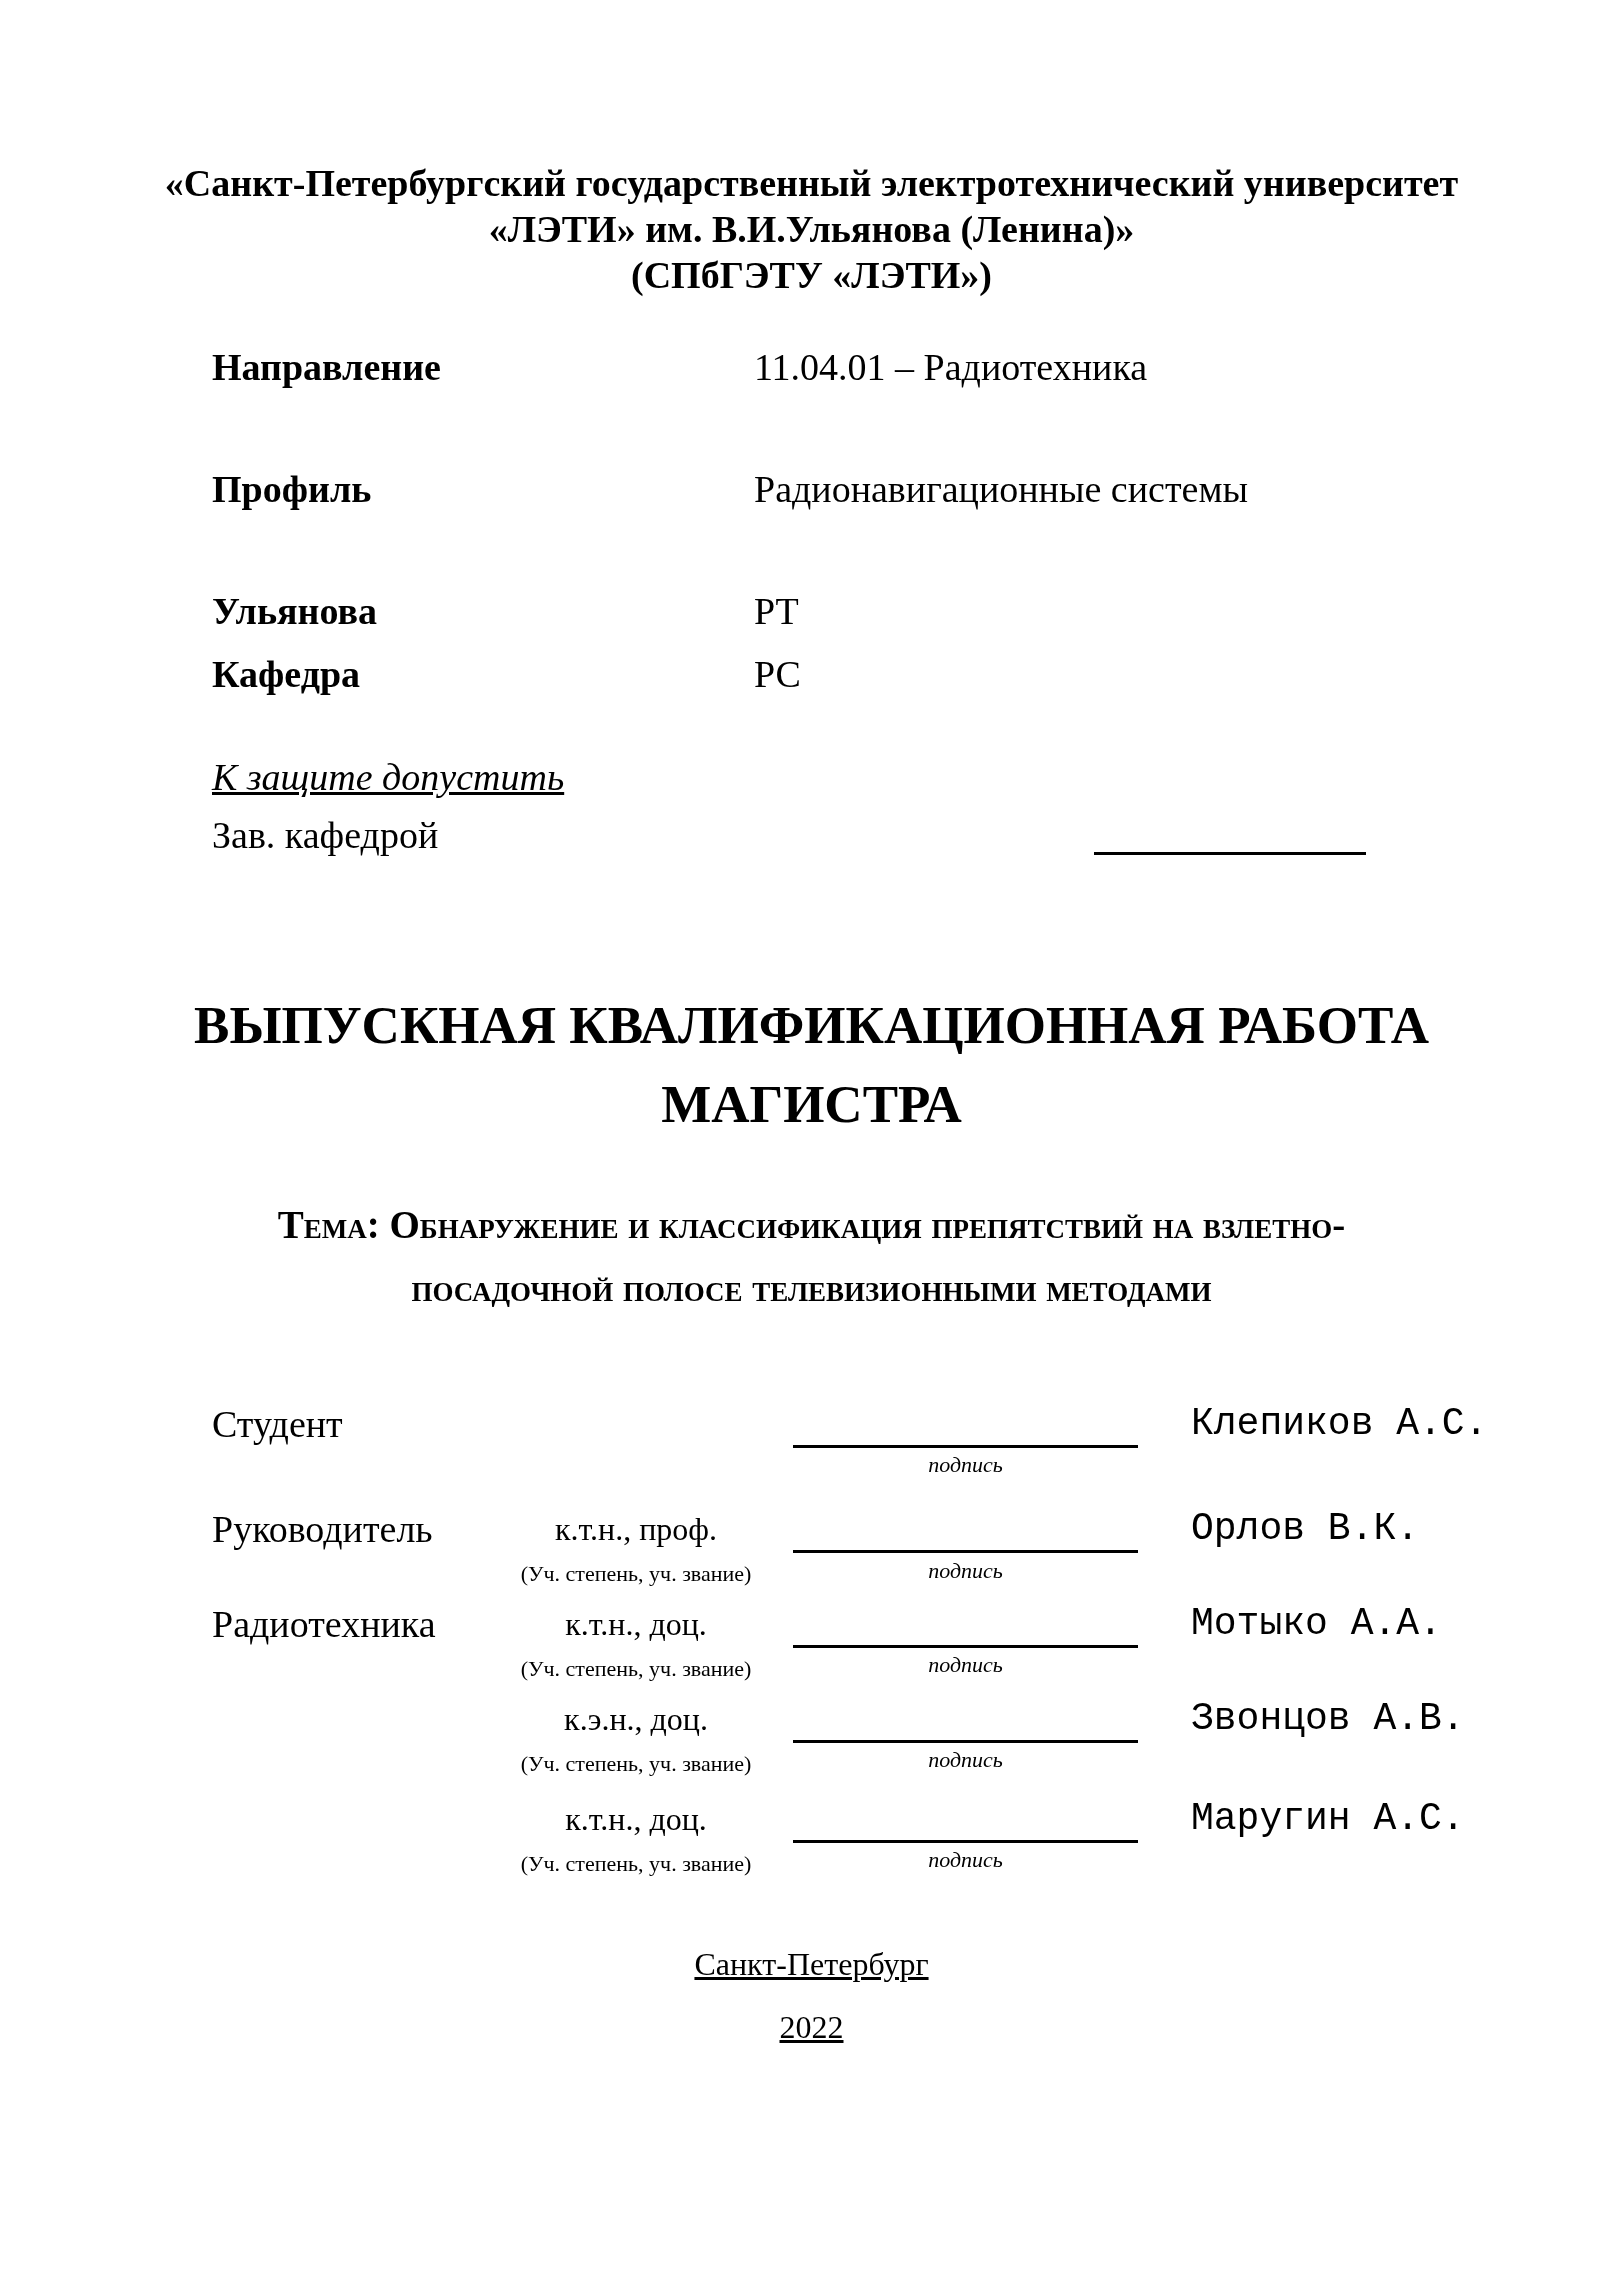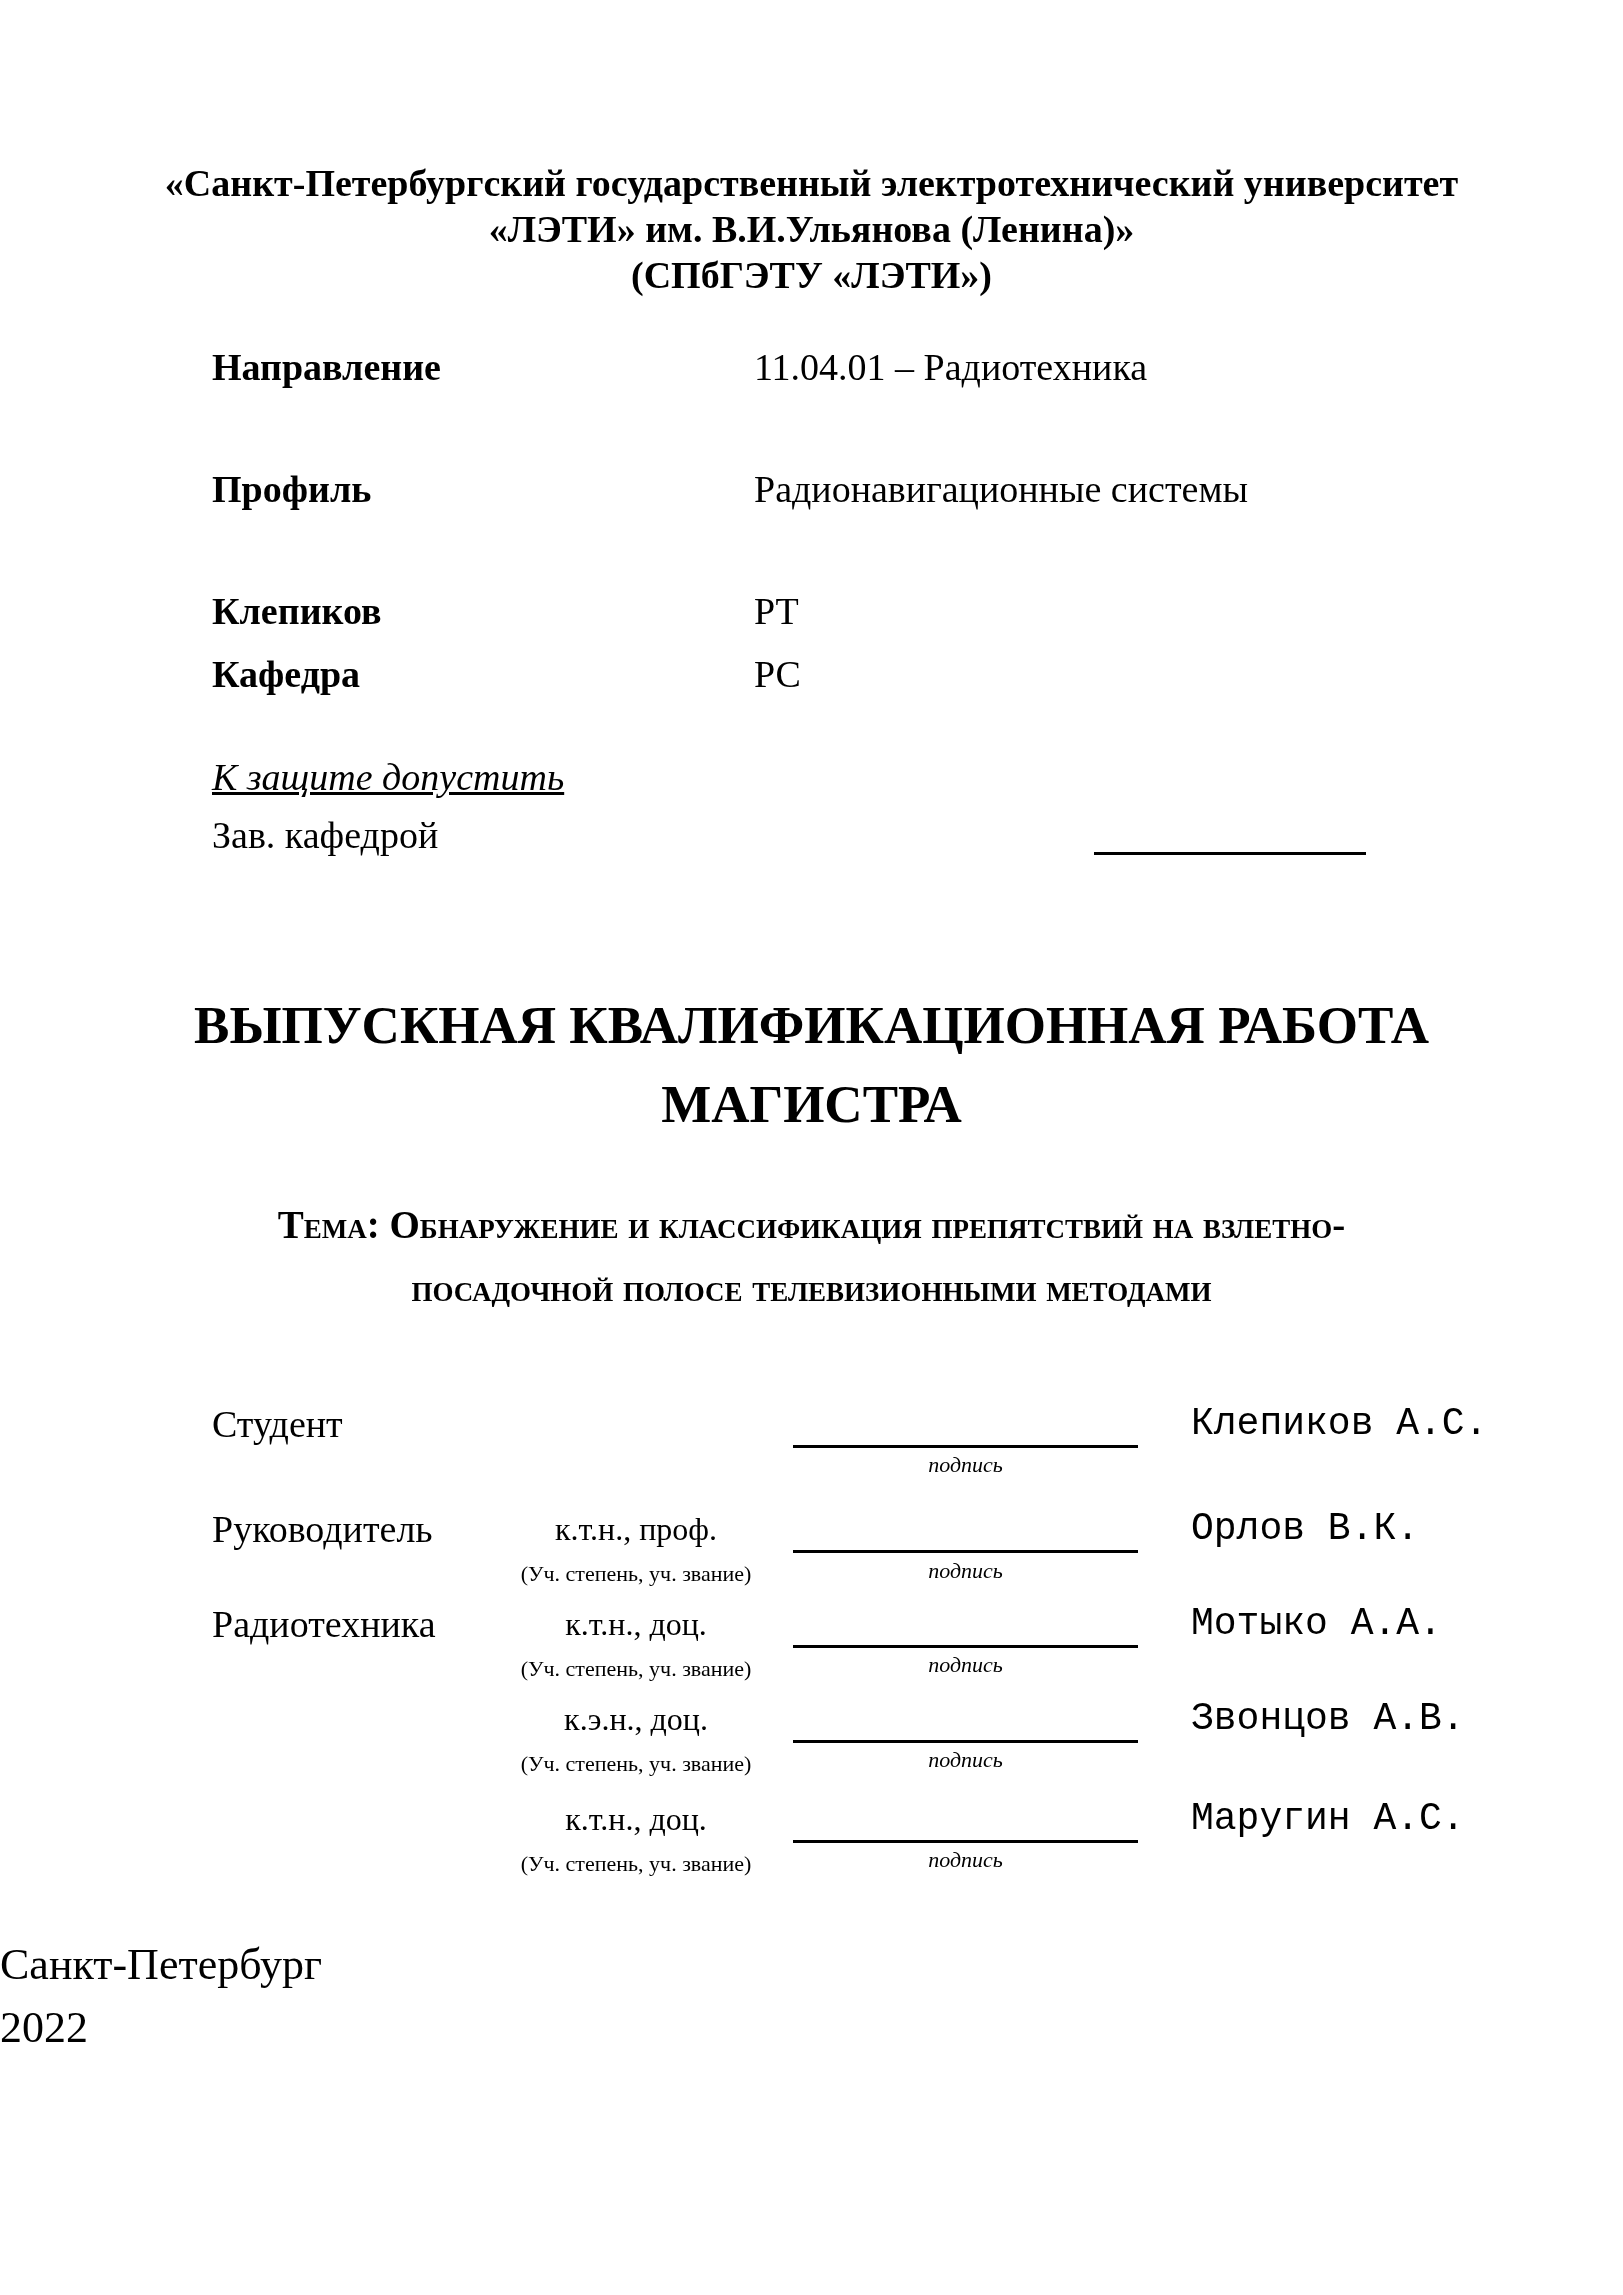--- a/index.html
+++ b/index.html
@@ -51,21 +51,21 @@
   .sig-row.r4 { margin-bottom:21px; }
   .sig-role, .sig-name { font-size:38px; line-height:46px; }
   .sig-name { padding-left:53px; white-space:nowrap;font-family:Liberation Mono, monospace; }
   .deg-text { font-size:32px; line-height:46px; text-align:center; }
   .deg-hint { font-size:22px; line-height:22px; text-align:center; margin-top:11px; }
   .sig-line { height:47px; border-bottom:3.1px solid #000; }
   .line-hint { font-size:22px; line-height:22px; font-style:italic; text-align:center; margin-top:6.3px; }
 
   .footer {
     margin-top:58px; margin-left:-212px; margin-right:-93px;
-    font-size:44px; line-height:63px;
+    text-align:center; font-size:32px; line-height:63px;text-decoration:underline;
   }
 </style>
 </head>
 <body>
 
 <div class="page">
 
   <header class="uni">
     <div>«Санкт-Петербургский государственный электротехнический университет</div>
     <div>«ЛЭТИ» им. В.И.Ульянова (Ленина)»</div>
@@ -76,21 +76,21 @@
     <span class="flabel">Направление</span>
     <span class="fvalue">11.04.01 – Радиотехника</span>
   </div>
 
   <div class="field-row fr2">
     <span class="flabel">Профиль</span>
     <span class="fvalue">Радионавигационные системы</span>
   </div>
 
   <div class="field-row fr3">
-    <span class="flabel">Клепиков</span>
+    <span class="flabel">Ульянова</span>
     <span class="fvalue">РТ</span>
   </div>
 
   <div class="field-row fr4">
     <span class="flabel">Кафедра</span>
     <span class="fvalue">РС</span>
   </div>
 
   <div class="admit1">
     <span>К защите допустить</span>

